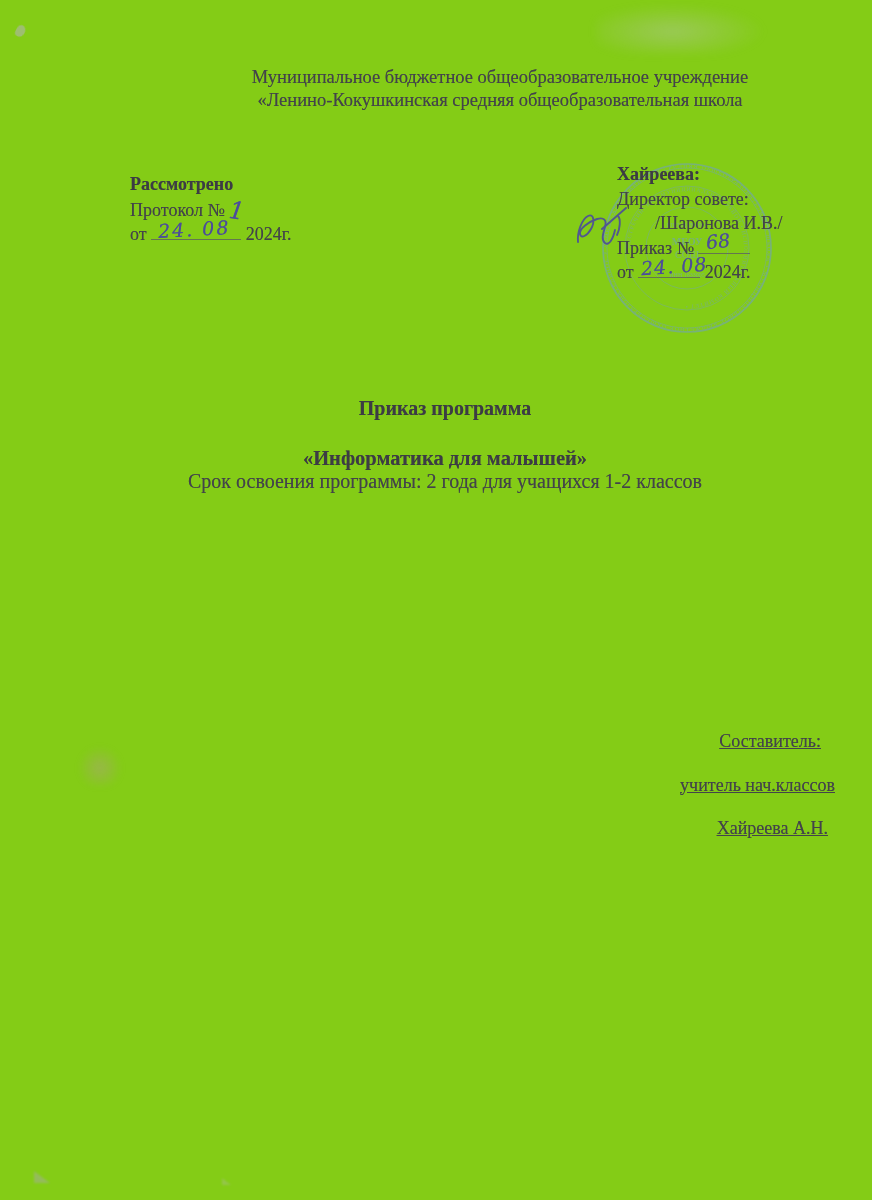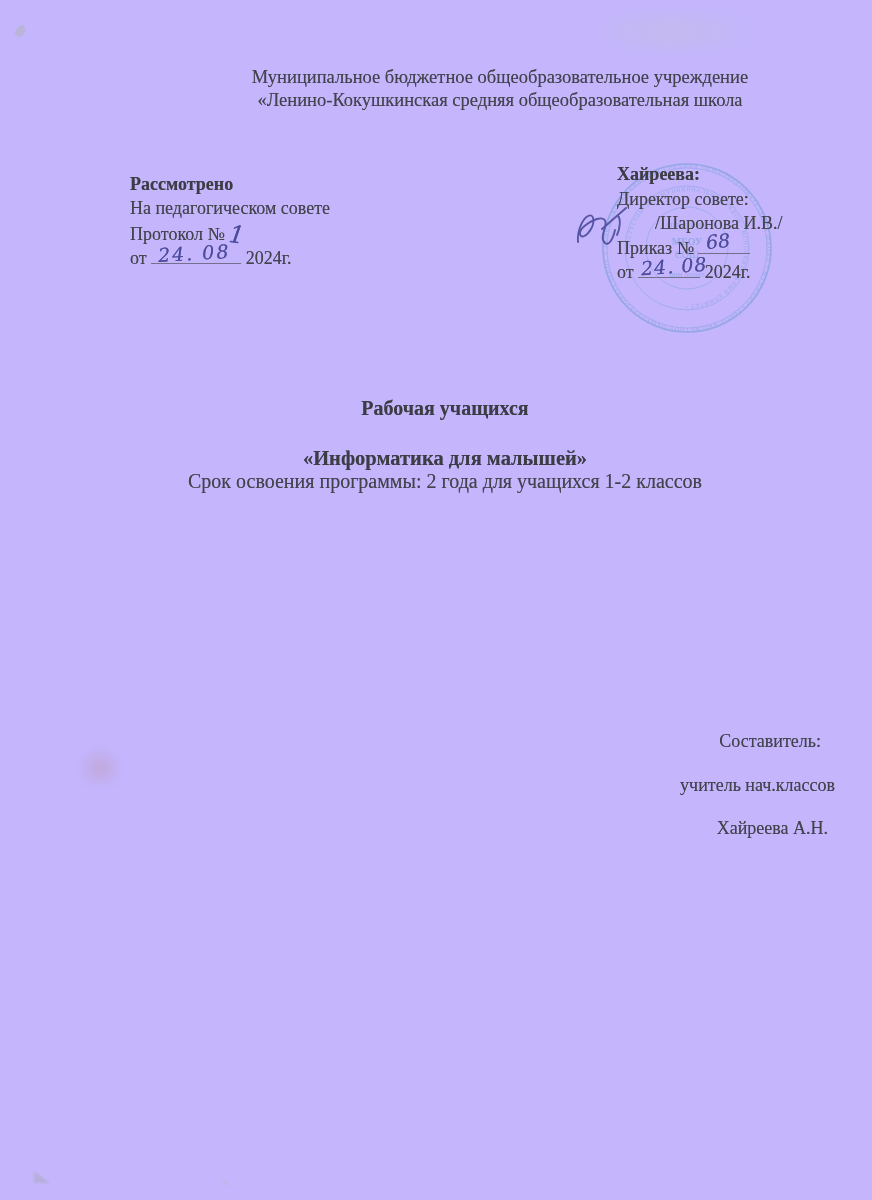--- a/index.html
+++ b/index.html
@@ -4,21 +4,21 @@
 <style>
   * { margin: 0; padding: 0; box-sizing: border-box; }
   html, body { background: #e8e8e8; }
   body { font-family: "Liberation Serif", serif; }
 
   .page {
     position: relative;
     width: 872px;
     height: 1200px;
     margin: 0 auto;
-    background: #c4b5fd;
+    background: #84cc16;
     overflow: hidden;
     color: #43434b;
   }
 
   .doc-text {
     font-family: "Liberation Serif", serif;
     color: #43434b;
     text-shadow: 0 0 0.5px rgba(62,62,72,0.55);
   }
 
@@ -109,21 +109,21 @@
   .title-subtitle { font-size: 20px; }
 
   
   .composer {
     position: absolute;
     right: 37px; top: 731px;
     width: 320px;
     text-align: right;
     font-size: 18px;
   }
-  .composer div { margin-bottom: 22.5px; }
+  .composer div { margin-bottom: 22.5px; text-decoration: underline; }
   .composer .jit1 { padding-right: 14px; }
   .composer .jit3 { padding-right: 7px; }
 
   
   .artifact { position: absolute; pointer-events: none; }
   .art-topleft {
     left: 16px; top: 25px; width: 9px; height: 12px;
     background: #b4b4bc; border-radius: 45% 55% 50% 40%;
     transform: rotate(28deg); opacity: 0.55; filter: blur(0.6px);
   }
@@ -196,21 +196,20 @@
   <svg class="signature" width="76" height="54" viewBox="0 0 76 54" aria-hidden="true">
     <g stroke="#4c4c9c" stroke-width="1.9" fill="none" stroke-linecap="round" opacity="0.9">
       <path d="M4,40 C3,30 8,17 14,14 C20,11 21,20 17,27 C13,34 7,37 6,32 C5,27 14,20 23,17 C30,15 33,18 31,25 C29,32 27,38 31,41 C35,44 39,37 41,28"></path>
       <path d="M28,27 L52,6"></path>
       <path d="M44,14 C47,17 46,27 43,33"></path>
     </g>
   </svg>
 
   <div class="approval-left doc-text">
     <div class="bold">Рассмотрено</div>
-    <div>На педагогическом совете</div>
     <div>
       <span>Протокол №</span>
       <span class="hw-protocol">1</span>
     </div>
     <div>
       <span>от</span>
       <span class="blank-line" style="width:90px;">
         <span class="hw hw-date-left">24. 08</span>
       </span>
       <span>2024г.</span>
@@ -230,21 +229,21 @@
     <div>
       <span>от</span>
       <span class="blank-line" style="width:62px;">
         <span class="hw hw-date-right">24. 08</span>
       </span>
       <span>2024г.</span>
     </div>
   </div>
 
   <div class="title-block doc-text">
-    <div class="title-main">Рабочая учащихся</div>
+    <div class="title-main">Приказ программа</div>
     <div class="title-name">«Информатика для малышей»</div>
     <div class="title-subtitle">Срок освоения программы: 2 года для учащихся 1-2 классов</div>
   </div>
 
   <div class="composer doc-text">
     <div class="jit1">Составитель:</div>
     <div class="jit2">учитель нач.классов</div>
     <div class="jit3">Хайреева А.Н.</div>
   </div>
 

